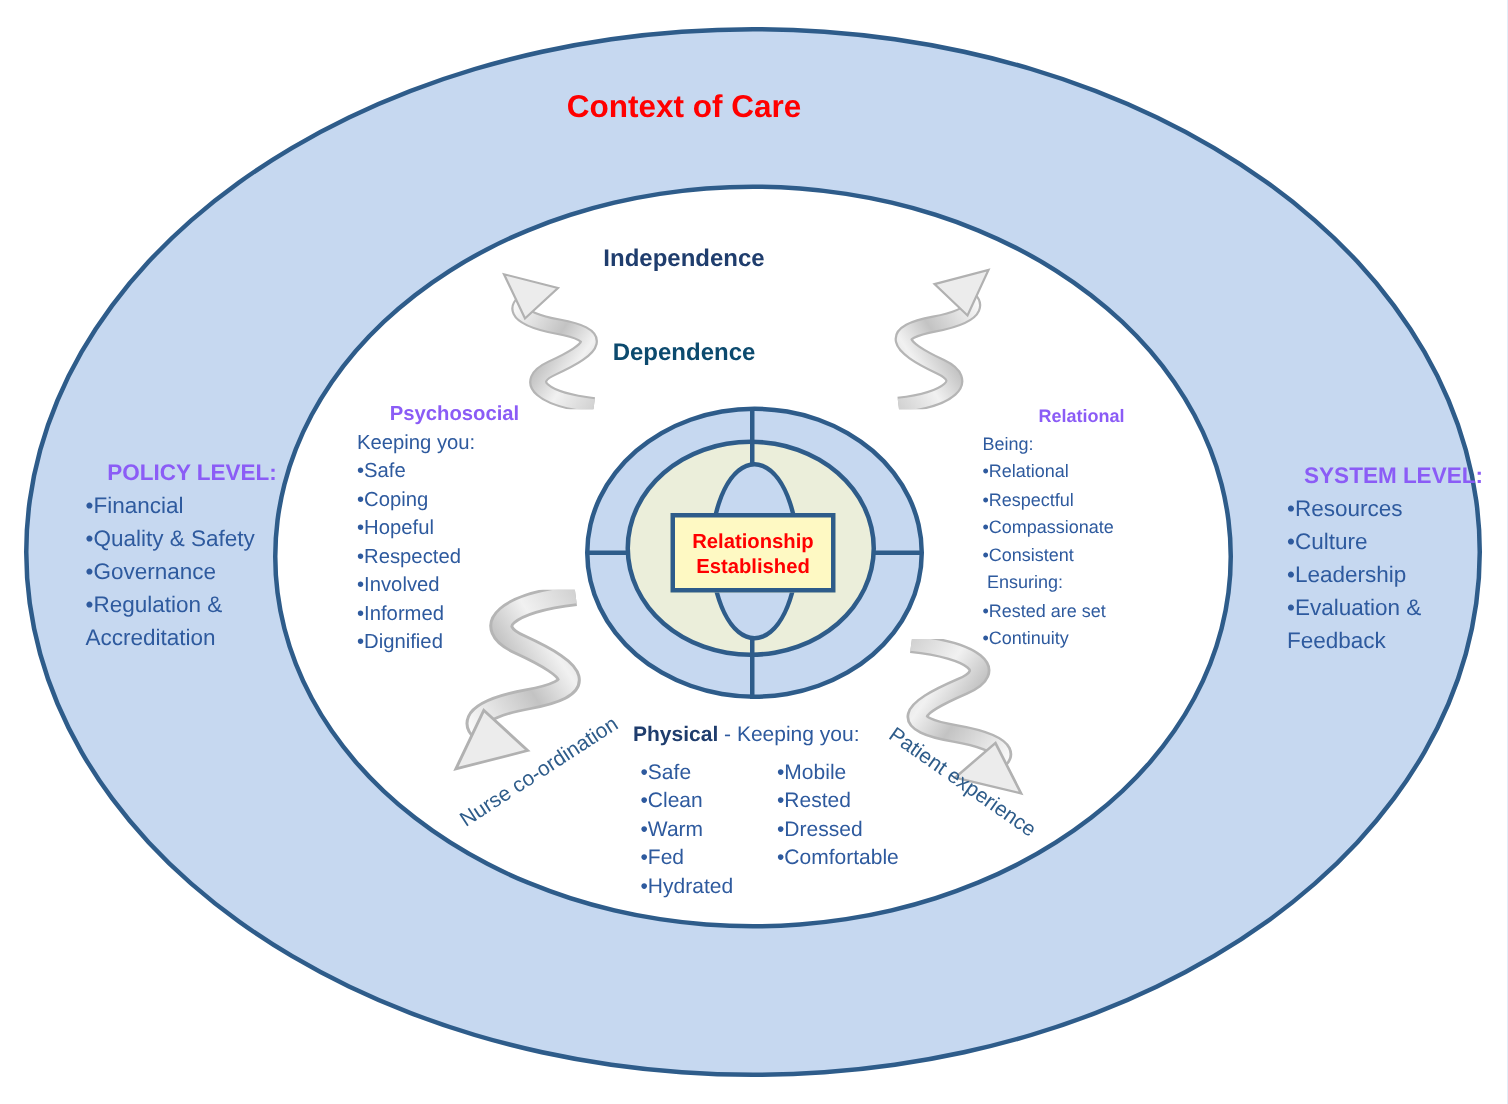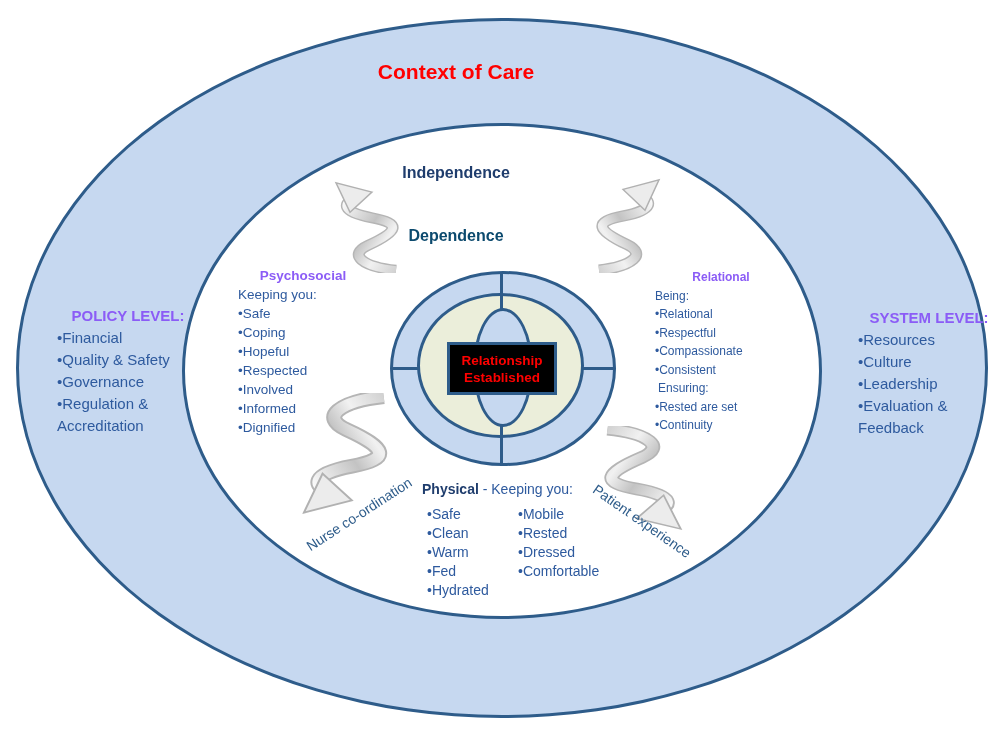--- a/index.html
+++ b/index.html
@@ -10,21 +10,21 @@
   .abs{position:absolute;box-sizing:border-box;}
   
   .ring{border-radius:50%;border:3px solid #2e5c8a;}
   #outer-ellipse{left:16px;top:18px;width:972px;height:700px;background:#c6d8f0;}
   #inner-ellipse{left:182px;top:123px;width:640px;height:496px;background:#ffffff;}
   
   #center-outer{left:390px;top:271px;width:226px;height:195px;background:#c6d8f0;}
   #center-green{left:417px;top:293px;width:167px;height:145px;background:#ebeeda;}
   #center-oval{left:473px;top:308px;width:60px;height:119px;background:#c6d8f0;}
   #center-box{
-    left:447px;top:342px;width:110px;height:53px;background:#000000;
+    left:447px;top:342px;width:110px;height:53px;background:#fef9c3;
     border:3px solid #2e5c8a;display:flex;flex-direction:column;justify-content:center;
     text-align:center;color:#ff0000;font-weight:bold;font-size:13.5px;line-height:17px;
   }
   .cline{background:#2e5c8a;}
   #line-top{left:500px;top:272px;width:3px;height:38px;}
   #line-bottom{left:500px;top:426px;width:3px;height:40px;}
   #line-left{left:392px;top:367px;width:28px;height:3px;}
   #line-right{left:583px;top:367px;width:32px;height:3px;}
   
   .center-row{left:0;width:912px;text-align:center;font-weight:bold;}

